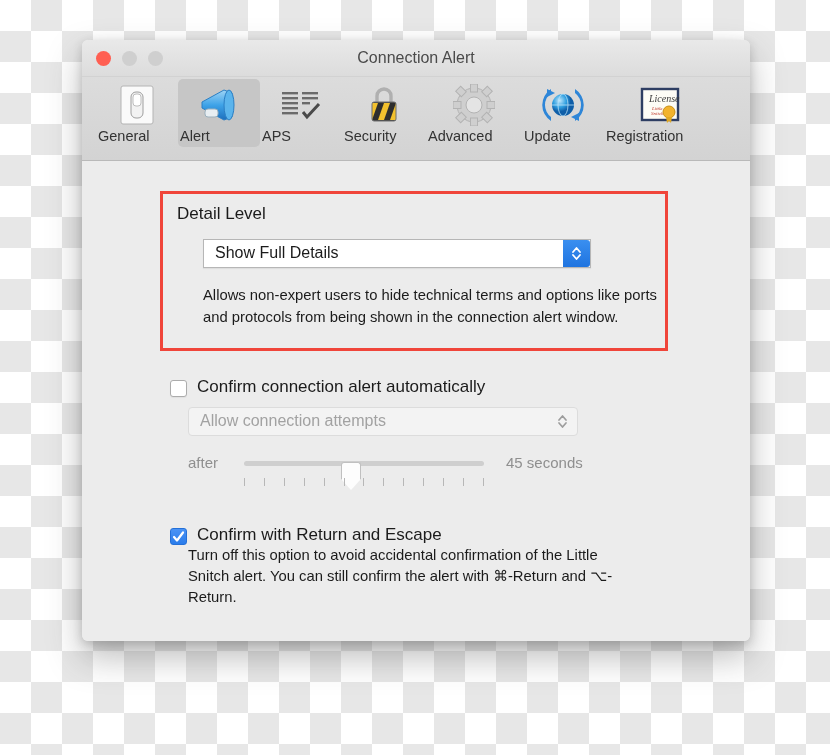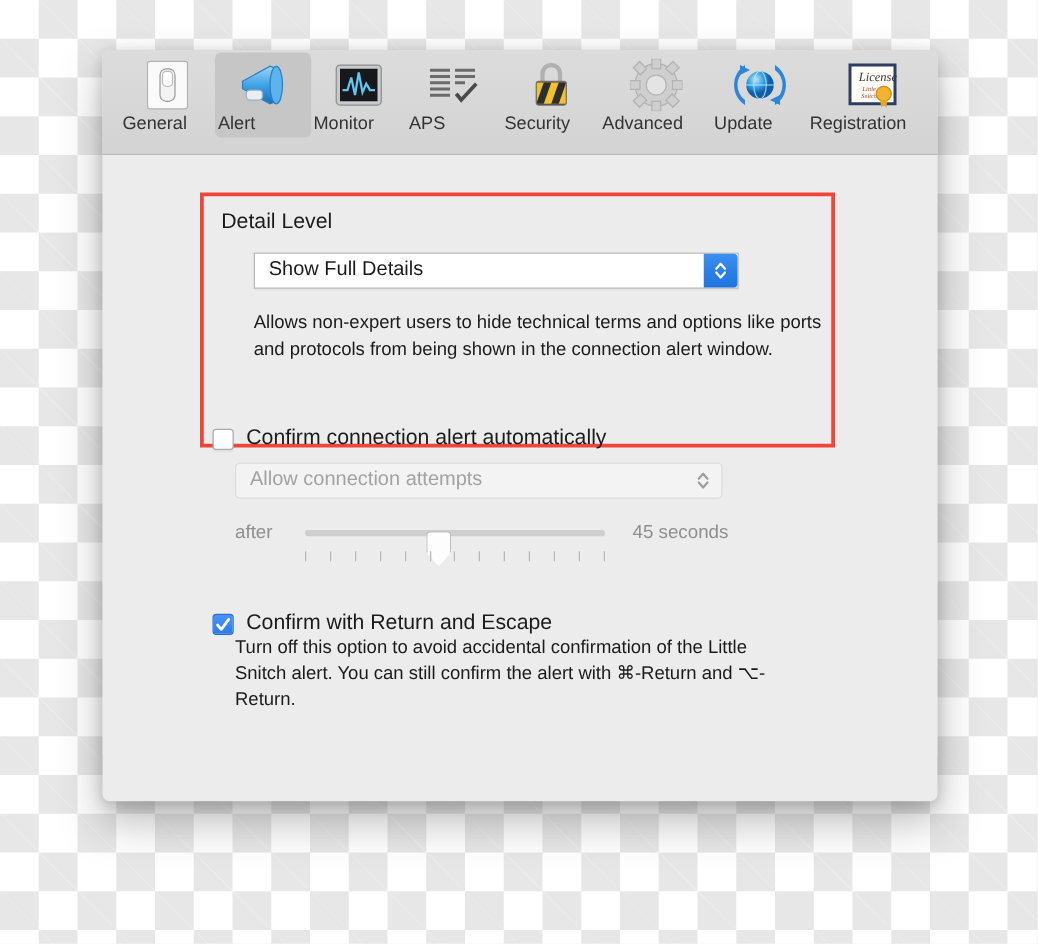--- a/index.html
+++ b/index.html
@@ -98,21 +98,21 @@
     height: 480px;
     background: #ececec;
   }
 
   
   #detail-box {
     position: absolute;
     left: 78px;
     top: 30px;
     width: 508px;
-    height: 204px;
+    height: 160px;
     border: 3px solid #f0453a;
     box-sizing: border-box;
     background: #ececec;
   }
   #detail-title {
     position: absolute;
     left: 14px;
     top: 10px;
     font-size: 17px;
     color: #1b1b1b;
@@ -300,20 +300,26 @@
     font-size: 14.8px;
     line-height: 21px;
     color: #1b1b1b;
   }
 </style>
 </head>
 <body>
 
 <div id="window">
 
+  <div id="titlebar">
+    <div class="traffic" id="tl-close"></div>
+    <div class="traffic" id="tl-min"></div>
+    <div class="traffic" id="tl-zoom"></div>
+    <div id="window-title">Connection Alert</div>
+  </div>
 
   <div id="toolbar">
 
     <div class="tool-item">
       <div class="tool-icon">
         <svg width="34" height="40" viewBox="0 0 34 40">
           <rect x="1" y="1" width="32" height="38" rx="2" fill="#fafafa" stroke="#b4b4b4"></rect>
           <rect x="11" y="7" width="12" height="26" rx="5" fill="#f2f2f2" stroke="#9e9e9e"></rect>
           <rect x="13" y="9" width="8" height="12" rx="3" fill="#ffffff" stroke="#bdbdbd"></rect>
         </svg>
@@ -332,30 +338,20 @@
             </linearGradient>
           </defs>
           <path d="M4 17 L26 5 L34 8 L34 32 L26 35 L4 23 Z" fill="url(#mg)" stroke="#2b7fc4" stroke-width="1"></path>
           <ellipse cx="31" cy="20" rx="5" ry="15" fill="#5bb4ec" stroke="#2b7fc4" stroke-width="1"></ellipse>
           <rect x="7" y="24" width="13" height="8" rx="3" fill="#e8eef2" stroke="#9bb0bd"></rect>
         </svg>
       </div>
       <div class="tool-label">Alert</div>
     </div>
 
-    <div class="tool-item">
-      <div class="tool-icon">
-        <svg width="40" height="40" viewBox="0 0 40 40">
-          <rect x="2" y="4" width="36" height="32" rx="3" fill="#c9c9c9" stroke="#8e8e8e"></rect>
-          <rect x="5" y="7" width="30" height="26" fill="#16181c"></rect>
-          <polyline points="7,24 11,24 14,14 17,28 20,10 23,26 26,19 29,24 33,24" fill="none" stroke="#5ec8f2" stroke-width="1.8"></polyline>
-        </svg>
-      </div>
-      <div class="tool-label">Monitor</div>
-    </div>
 
     <div class="tool-item">
       <div class="tool-icon">
         <svg width="42" height="40" viewBox="0 0 42 40">
           <g fill="#6b6b6b">
             <rect x="2" y="7" width="16" height="2.4"></rect>
             <rect x="2" y="12" width="16" height="2.4"></rect>
             <rect x="2" y="17" width="16" height="2.4"></rect>
             <rect x="2" y="22" width="16" height="2.4"></rect>
             <rect x="2" y="27" width="16" height="2.4"></rect>

